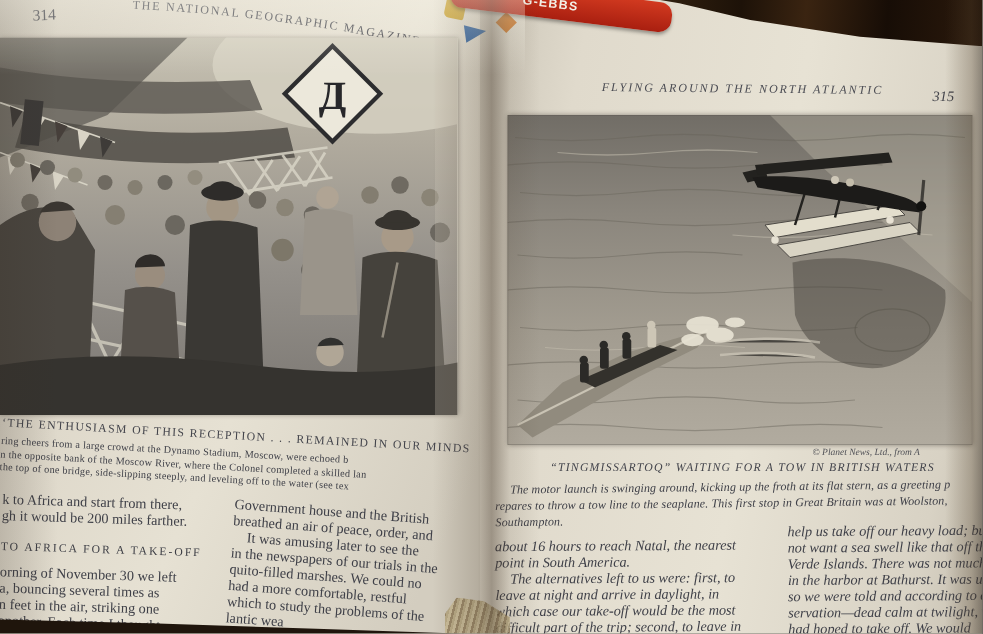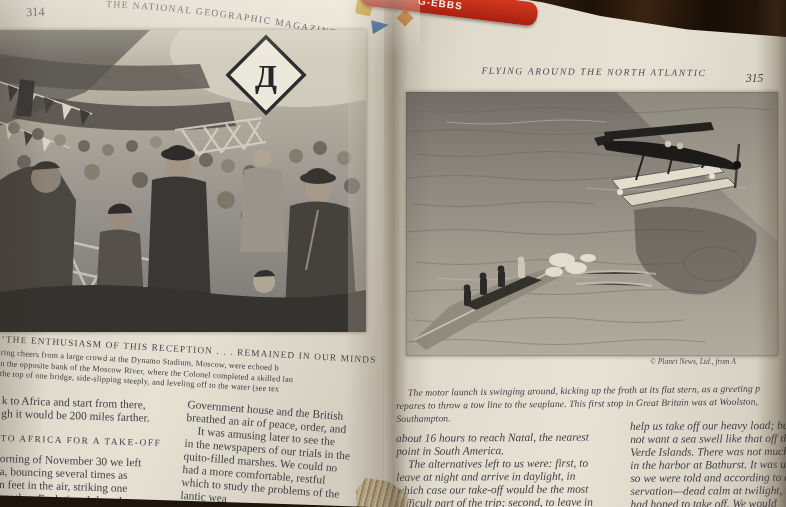--- a/index.html
+++ b/index.html
@@ -275,20 +275,21 @@
         <g stroke="#d9d3c4" stroke-width="2" opacity=".55">
           <path d="M166,182 Q210,176 250,182"></path>
             <path d="M170,192 Q214,188 246,194"></path>
         </g>
       </g>
       <rect x="0" y="0" width="372" height="264" fill="none" stroke="#55524b" stroke-width="1" opacity=".5"></rect>
     </svg>
 
     <div class="abs nowrap" style="left:250px;top:357px;font-size:7.6px;color:#4e4f55;padding-left:16px;">© Planet News, Ltd., from A</div>
 
+    <div class="abs smallcaps nowrap" style="left:20px;top:370px;width:380px;text-align:center;letter-spacing:1px;">“TINGMISSARTOQ” WAITING FOR A TOW IN BRITISH WATERS</div>
     <div class="abs" style="left:12px;top:386px;transform:rotate(-.7deg);transform-origin:0 0;">
       <div class="rcap-line indent">The motor launch is swinging around, kicking up the froth at its flat stern, as a greeting p</div>
       <div class="rcap-line">repares to throw a tow line to the seaplane.  This first stop in Great Britain was at Woolston,</div>
       <div class="rcap-line">Southampton.</div>
     </div>
 
     <div class="abs" style="left:12px;top:432px;transform:rotate(-.4deg);transform-origin:0 0;">
       <div class="line">about 16 hours to reach Natal, the nearest</div>
       <div class="line">point in South America.</div>
       <div class="line indent">The alternatives left to us were: first, to</div>

